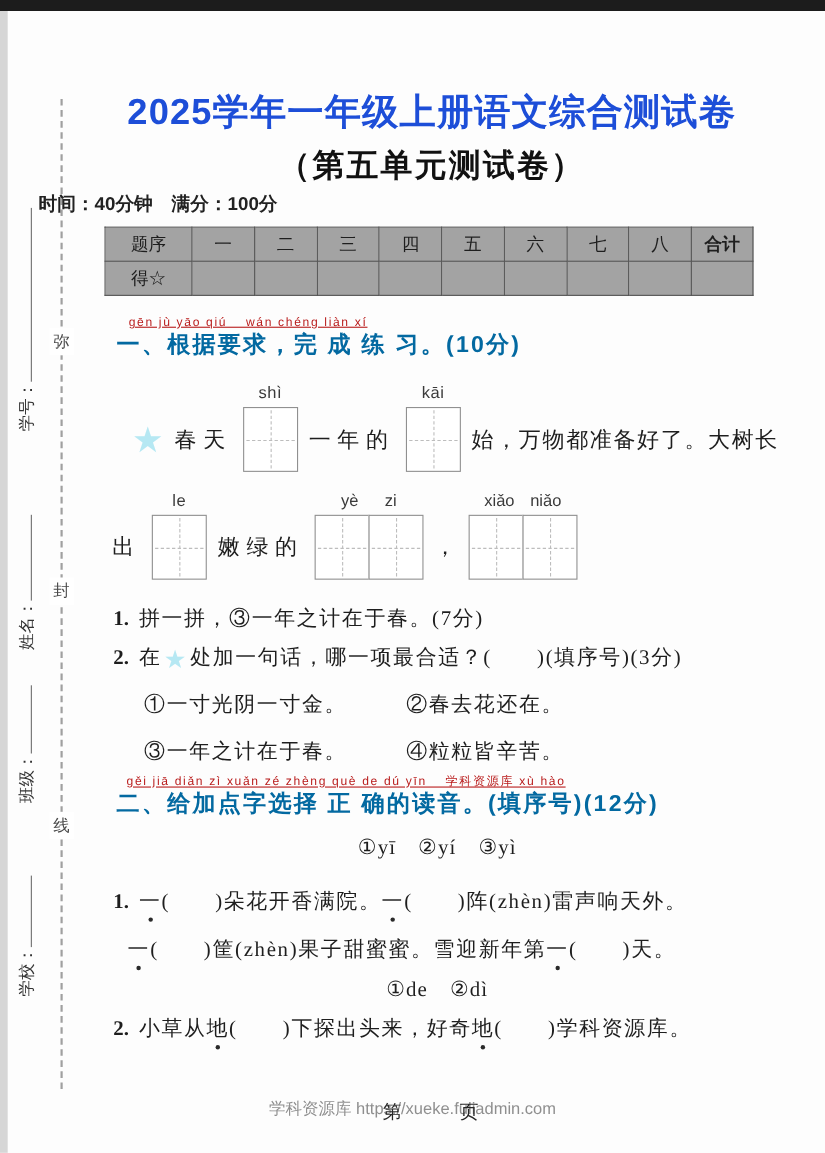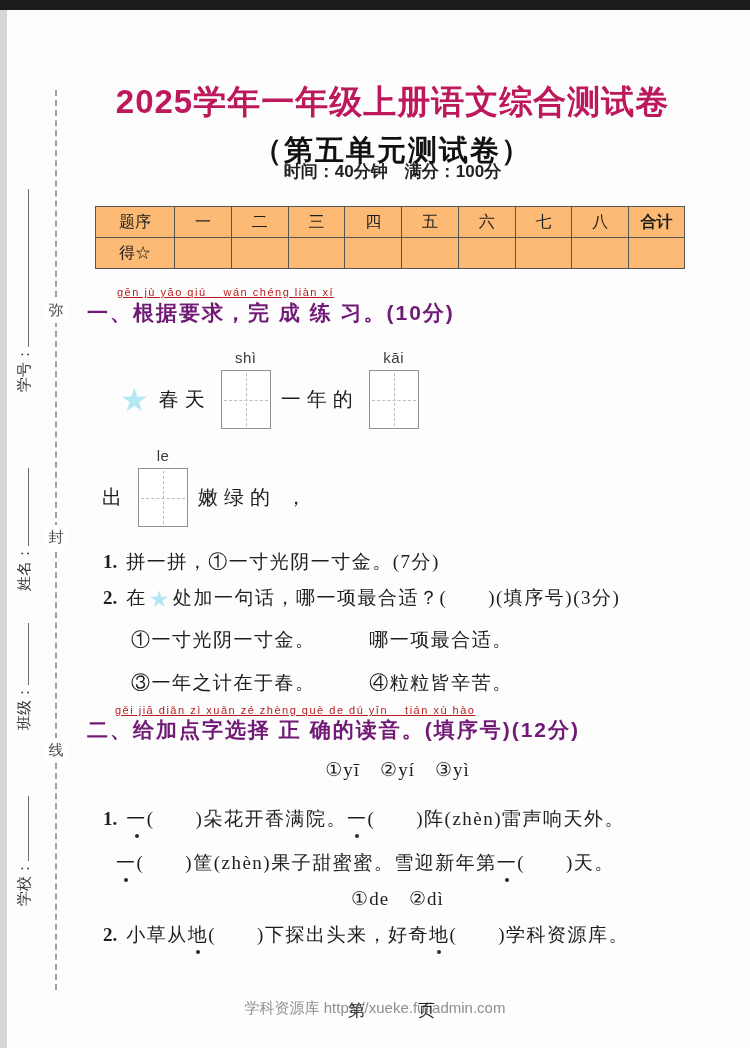--- a/index.html
+++ b/index.html
@@ -13,35 +13,35 @@
   .sealline{left:55px;top:90px;height:900px;width:0;border-left:2px dashed #a0a0a0;}
   .sealchar{left:45px;width:22px;text-align:center;background:#fff;font-size:15px;color:#4a4a4a;
             padding:3px 0;font-family:"Liberation Serif",serif;}
   
   .sidebar-rot{left:13px;top:906px;width:792px;height:28px;transform:rotate(-90deg);
                transform-origin:0 0;display:flex;align-items:baseline;font-size:15px;color:#333;}
   .sbf{display:inline-flex;align-items:baseline;}
   .sbb{display:inline-block;border-bottom:1.3px solid #6d6d6d;height:15px;}
   
   .title{top:80px;left:35px;right:0;text-align:center;font-size:33px;font-weight:bold;
-         letter-spacing:1px;font-family:"Liberation Sans",sans-serif;color:#be185d;}
+         letter-spacing:1px;font-family:"Liberation Sans",sans-serif;color:#1d4ed8;}
   .subtitle{top:131px;left:35px;right:0;text-align:center;font-size:29px;font-weight:bold;
             letter-spacing:2px;font-family:Liberation Sans, sans-serif;color:#111;}
-  .meta{top:160px;left:35px;right:0;text-align:center;font-size:17px;font-weight:600;
+  .meta{top:174px;left:35px;right:0;font-size:17px;font-weight:600;
         font-family:"Liberation Sans",sans-serif;color:#222;}
   
   table.score{left:95px;top:206px;width:590px;border-collapse:collapse;table-layout:fixed;}
   table.score td{border:1.2px solid #555;height:30px;text-align:center;font-size:16px;
-                 padding:0;background:#fdba74;}
+                 padding:0;background:#a3a3a3;}
   td.c0{width:78px;font-size:15px;}
   td.ctot{width:55px;font-weight:bold;font-family:"Liberation Sans",sans-serif;margin-top:20px;}
   
   .pinyin{font-size:11px;color:#b91c1c;letter-spacing:1.5px;font-family:"Liberation Sans",sans-serif;text-decoration:underline;}
-  .shead{font-size:21px;font-weight:bold;color:#701a75;letter-spacing:2px;
-         font-family:"Liberation Sans",sans-serif;}
+  .shead{font-size:21px;font-weight:bold;color:#0369a1;letter-spacing:2px;
+         font-family:"Liberation Sans",sans-serif;margin-left:19px;}
   
   .exline{display:flex;align-items:center;gap:10px;font-size:20px;}
   .k{letter-spacing:6px;white-space:nowrap;}
   .k2{letter-spacing:1.5px;white-space:nowrap;}
   .star-big{font-size:32px;color:#b6e8f3;line-height:1;}
   .star-sm{font-size:23px;color:#b6e8f3;vertical-align:-3px;line-height:1;padding:0 2px;}
   .gw{position:relative;display:inline-block;}
   .py{position:absolute;top:-21px;left:0;right:0;text-align:center;font-size:15px;color:#3a3a3a;
       font-family:"Liberation Sans",sans-serif;letter-spacing:0.5px;white-space:nowrap;}
   .py2{position:absolute;top:-21px;left:0;right:0;display:flex;justify-content:space-evenly;
@@ -135,50 +135,71 @@
   <span class="k">春天</span>
   <span class="gw">
     <span class="py">shì</span>
     <span class="tz"></span>
   </span>
   <span class="k">一年的</span>
   <span class="gw">
     <span class="py">kāi</span>
     <span class="tz"></span>
   </span>
+  <span class="k2">始，万物都准备好了。大树长</span>
 </div>
 
 <div class="abs exline" style="left:102px;top:468px">
   <span class="k">出</span>
   <span class="gw">
     <span class="py">le</span>
     <span class="tz"></span>
   </span>
   <span class="k">嫩绿的</span>
+  <span class="gw">
+    <span class="py2">
+      <span>yè</span>
+      <span>zi</span>
+    </span>
+    <span class="tzpair">
+      <span class="tz"></span>
+      <span class="tz"></span>
+    </span>
+  </span>
   <span class="k2">，</span>
+  <span class="gw">
+    <span class="py2">
+      <span>xiǎo</span>
+      <span>niǎo</span>
+    </span>
+    <span class="tzpair">
+      <span class="tz"></span>
+      <span class="tz"></span>
+    </span>
+  </span>
 </div>
 
 <div class="abs qline" style="left:103px;top:549px">
-  <span class="qnum">1.</span><span>拼一拼，①一寸光阴一寸金。(7分)</span>
+  <span class="qnum">1.</span><span>拼一拼，③一年之计在于春。(7分)</span>
 </div>
 
 <div class="abs qline" style="left:103px;top:585px">
   <span class="qnum">2.</span><span>在</span><span class="star-sm">★</span><span>处加一句话，哪一项最合适？(　　)(填序号)(3分)</span>
 </div>
 
 <div class="abs qline" style="left:131px;top:627px">
   <span class="optcol">①一寸光阴一寸金。</span>
-  <span>哪一项最合适。</span>
+  <span>②春去花还在。</span>
 </div>
 <div class="abs qline" style="left:131px;top:670px">
   <span class="optcol">③一年之计在于春。</span>
   <span>④粒粒皆辛苦。</span>
 </div>
 
-<div class="abs pinyin" style="left:115px;top:703px">gěi jiā diǎn zì xuǎn zé zhèng què de dú yīn　 tián xù hào</div>
+<div class="abs pinyin" style="left:115px;top:703px">gěi jiā diǎn zì xuǎn zé zhèng què de dú yīn　 学科资源库 xù hào</div>
 <div class="abs shead" style="left:87px;top:716px">二、给加点字选择 正 确的读音。(填序号)(12分)</div>
 
 <div class="abs center-line" style="top:757px">①yī　②yí　③yì</div>
 
 <div class="abs qline" style="left:103px;top:806px">
   <span class="qnum">1.</span><span class="dc">一</span><span>(　　)朵花开香满院。</span><span class="dc">一</span><span>(　　)阵(zhèn)雷声响天外。</span>
 </div>
 <div class="abs qline" style="left:116px;top:850px">
   <span class="dc">一</span><span>(　　)筐(zhèn)果子甜蜜蜜。雪迎新年第</span><span class="dc">一</span><span>(　　)天。</span>
 </div>

